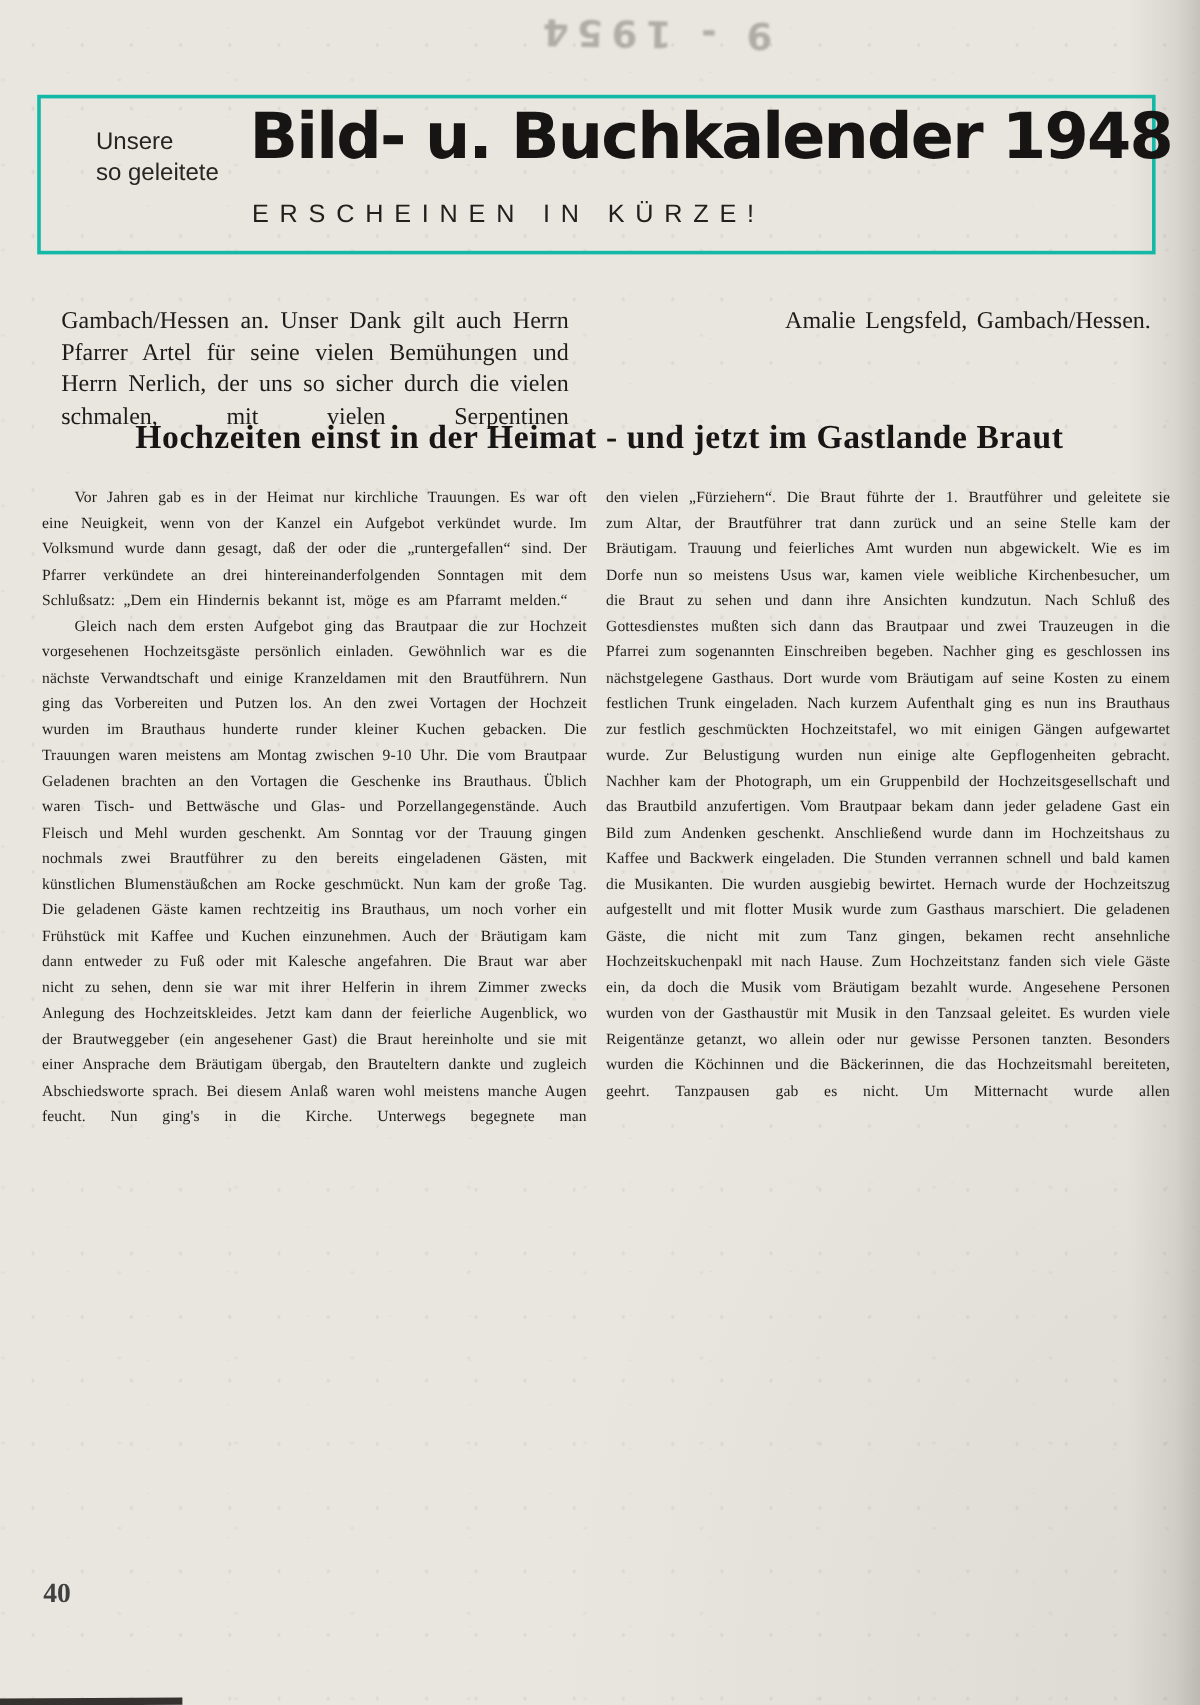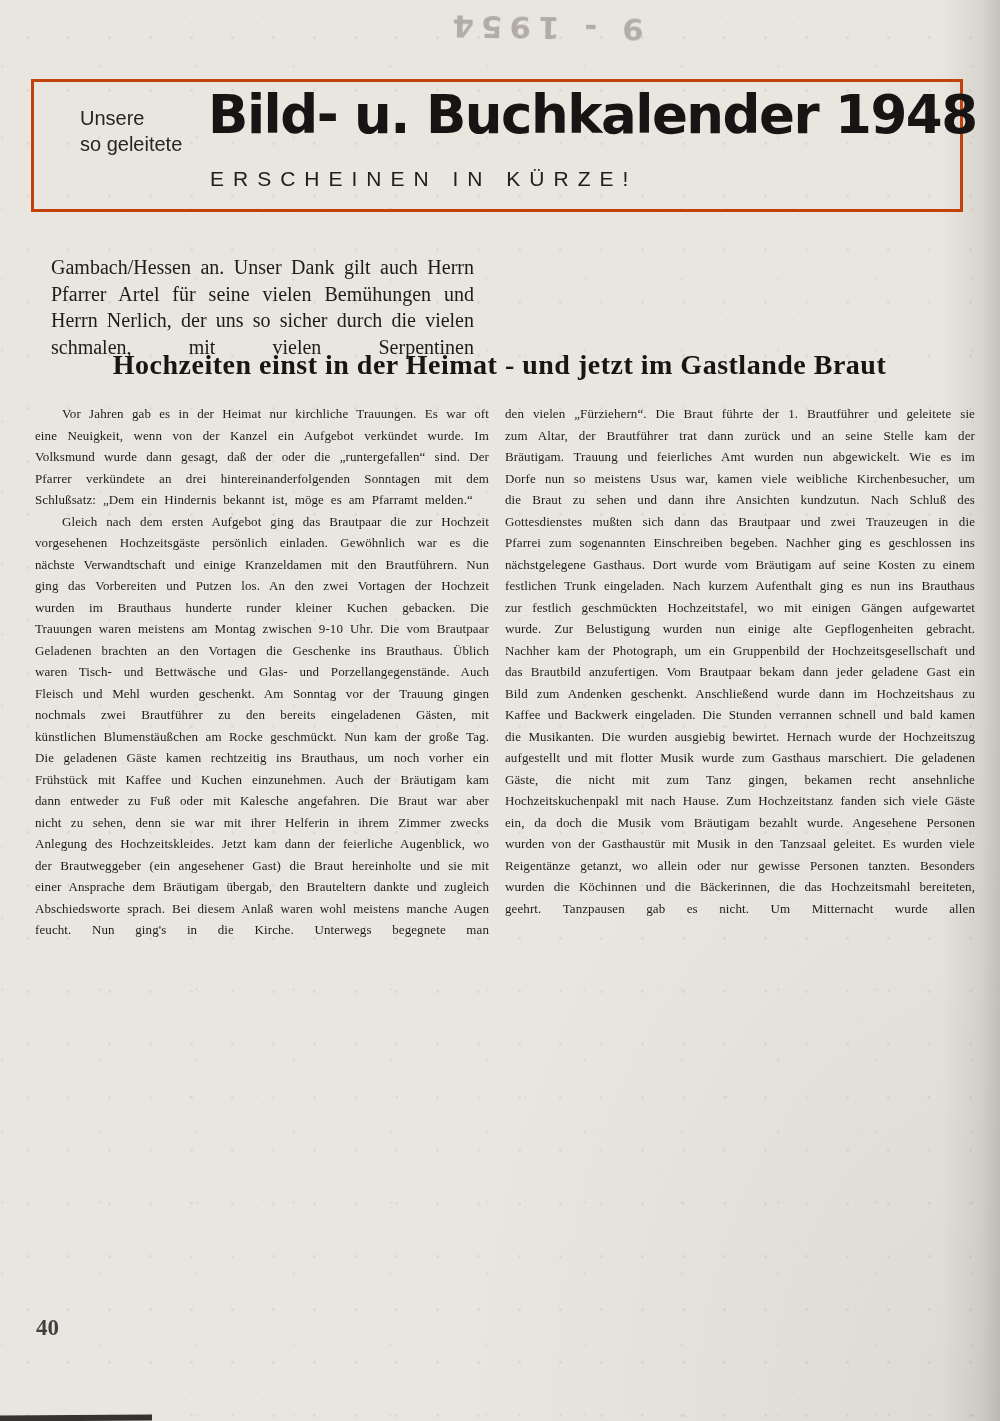--- a/index.html
+++ b/index.html
@@ -18,21 +18,21 @@
   }
   .stamp{
     position:absolute;left:437px;top:10px;width:215px;
     transform:rotate(181deg);
     font-family:"DejaVu Sans", sans-serif;font-weight:bold;
     font-size:31px;letter-spacing:7px;color:rgba(100,96,88,0.42);
     filter:blur(0.7px);text-align:center;
   }
   .banner-box{
     position:absolute;left:31px;top:79px;width:926px;height:127px;
-    border:3px solid #c2410c;
+    border:3px solid #14b8a6;
   }
   .banner-lead{
     position:absolute;left:46px;top:23px;
     font-family:"Liberation Sans", sans-serif;font-size:20px;line-height:26px;color:#262522;
   }
   .banner-title{
     position:absolute;left:174px;top:2px;
     font-family:"DejaVu Sans", sans-serif;font-weight:800;
     font-size:53px;letter-spacing:-1.5px;color:#161514;white-space:nowrap;
   }
@@ -91,20 +91,21 @@
   </div>
   <div class="banner-title">Bild- u. Buchkalender 1948</div>
   <div class="banner-subtitle">ERSCHEINEN IN KÜRZE!</div>
 </div>
 
 <div class="intro-row">
   <div class="col-l">
     <p class="cont">Gambach/Hessen an. Unser Dank gilt auch Herrn Pfarrer Artel für seine vielen Bemühungen und Herrn Nerlich, der uns so sicher durch die vielen schmalen, mit vielen Serpentinen</p>
   </div>
   <div class="col-r">
+    <p class="signature">Amalie Lengsfeld, Gambach/Hessen.</p>
   </div>
 </div>
 
 <h1 class="headline">Hochzeiten einst in der Heimat - und jetzt im Gastlande Braut</h1>
 
 <div class="article-row">
   <div class="col-l">
     <p class="indent">Vor Jahren gab es in der Heimat nur kirchliche Trauungen. Es war oft eine Neuigkeit, wenn von der Kanzel ein Aufgebot verkündet wurde. Im Volksmund wurde dann gesagt, daß der oder die „runtergefallen“ sind. Der Pfarrer verkündete an drei hintereinanderfolgenden Sonntagen mit dem Schlußsatz: „Dem ein Hindernis bekannt ist, möge es am Pfarramt melden.“</p>
     <p class="indent cont">Gleich nach dem ersten Aufgebot ging das Brautpaar die zur Hochzeit vorgesehenen Hochzeitsgäste persönlich einladen. Gewöhnlich war es die nächste Verwandtschaft und einige Kranzeldamen mit den Brautführern. Nun ging das Vorbereiten und Putzen los. An den zwei Vortagen der Hochzeit wurden im Brauthaus hunderte runder kleiner Kuchen gebacken. Die Trauungen waren meistens am Montag zwischen 9-10 Uhr. Die vom Brautpaar Geladenen brachten an den Vortagen die Geschenke ins Brauthaus. Üblich waren Tisch- und Bettwäsche und Glas- und Porzellangegenstände. Auch Fleisch und Mehl wurden geschenkt. Am Sonntag vor der Trauung gingen nochmals zwei Brautführer zu den bereits eingeladenen Gästen, mit künstlichen Blumenstäußchen am Rocke geschmückt. Nun kam der große Tag. Die geladenen Gäste kamen rechtzeitig ins Brauthaus, um noch vorher ein Frühstück mit Kaffee und Kuchen einzunehmen. Auch der Bräutigam kam dann entweder zu Fuß oder mit Kalesche angefahren. Die Braut war aber nicht zu sehen, denn sie war mit ihrer Helferin in ihrem Zimmer zwecks Anlegung des Hochzeitskleides. Jetzt kam dann der feierliche Augenblick, wo der Brautweggeber (ein angesehener Gast) die Braut hereinholte und sie mit einer Ansprache dem Bräutigam übergab, den Brauteltern dankte und zugleich Abschiedsworte sprach. Bei diesem Anlaß waren wohl meistens manche Augen feucht. Nun ging's in die Kirche. Unterwegs begegnete man</p>
   </div>

